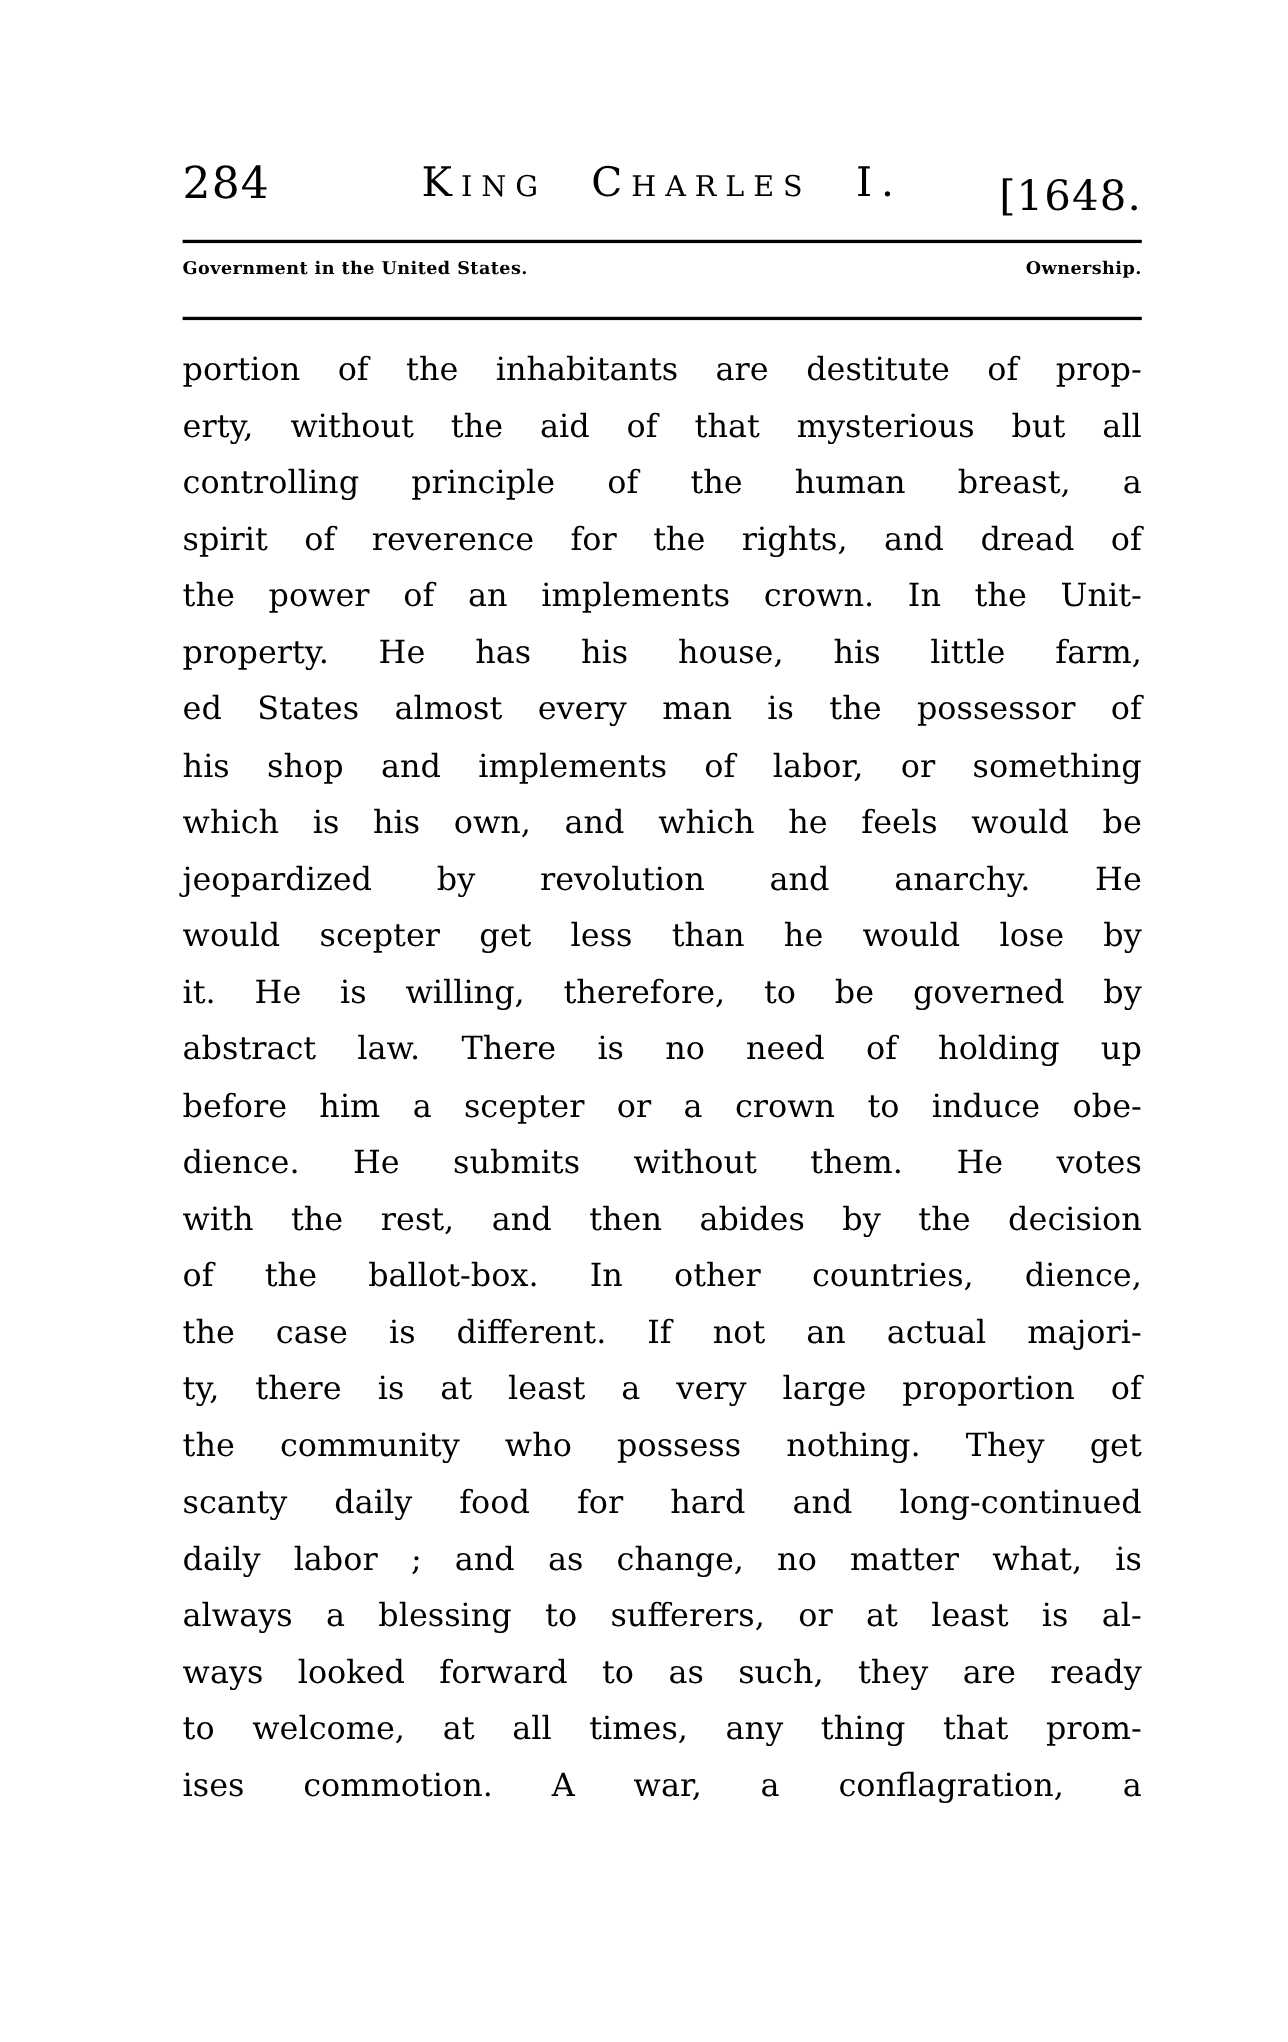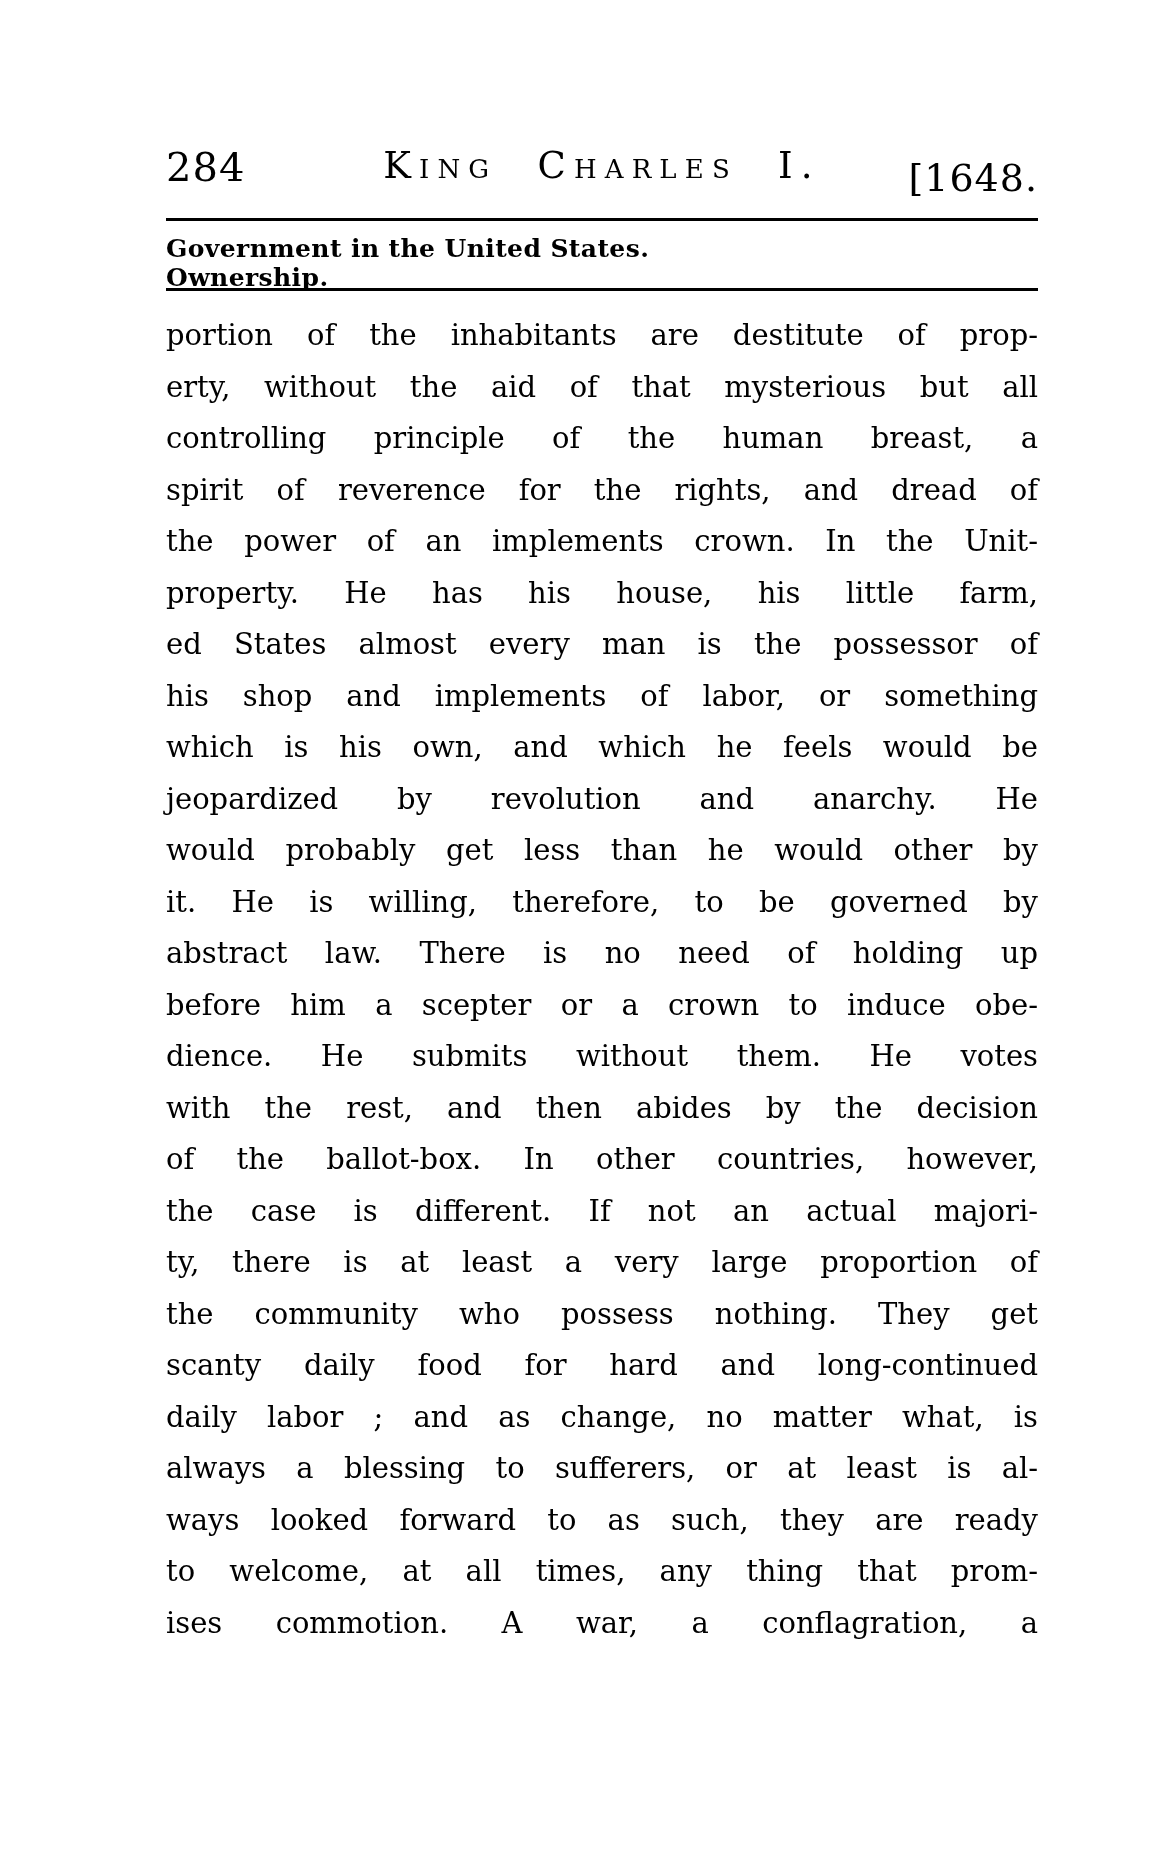--- a/index.html
+++ b/index.html
@@ -63,24 +63,23 @@
   .rule-top { top: 218px; }
   .rule-bottom { top: 288px; }
   .running-heads {
     position: absolute;
     top: 234px;
     left: 166px;
     width: 872px;
     display: flex;
     justify-content: space-between;
     align-items: baseline;
-    font-size: 25px;
+    font-size: 16px;
     font-weight: bold;
     letter-spacing: 0.4px;
-    flex-direction: column;
   }
   
   .body-text {
     position: absolute;
     top: 310px;
     left: 166px;
     width: 872px;
     font-size: 29px;
   }
   .body-text .line {
@@ -115,27 +114,27 @@
     <div class="line">portion of the inhabitants are destitute of prop-</div>
     <div class="line">erty, without the aid of that mysterious but all</div>
     <div class="line">controlling principle of the human breast, a</div>
     <div class="line">spirit of reverence for the rights, and dread of</div>
     <div class="line">the power of an implements crown. In the Unit-</div>
     <div class="line">property. He has his house, his little farm,</div>
     <div class="line">ed States almost every man is the possessor of</div>
     <div class="line">his shop and implements of labor, or something</div>
     <div class="line">which is his own, and which he feels would be</div>
     <div class="line">jeopardized by revolution and anarchy. He</div>
-    <div class="line">would probably get less than he would other by</div>
+    <div class="line">would scepter get less than he would lose by</div>
     <div class="line">it. He is willing, therefore, to be governed by</div>
     <div class="line">abstract law. There is no need of holding up</div>
     <div class="line">before him a scepter or a crown to induce obe-</div>
     <div class="line">dience. He submits without them. He votes</div>
     <div class="line">with the rest, and then abides by the decision</div>
-    <div class="line">of the ballot-box. In other countries, however,</div>
+    <div class="line">of the ballot-box. In other countries, dience,</div>
     <div class="line">the case is different. If not an actual majori-</div>
     <div class="line">ty, there is at least a very large proportion of</div>
     <div class="line">the community who possess nothing. They get</div>
     <div class="line">scanty daily food for hard and long-continued</div>
     <div class="line">daily labor ; and as change, no matter what, is</div>
     <div class="line">always a blessing to sufferers, or at least is al-</div>
     <div class="line">ways looked forward to as such, they are ready</div>
     <div class="line">to welcome, at all times, any thing that prom-</div>
     <div class="line">ises commotion. A war, a conflagration, a</div>
   </main>

